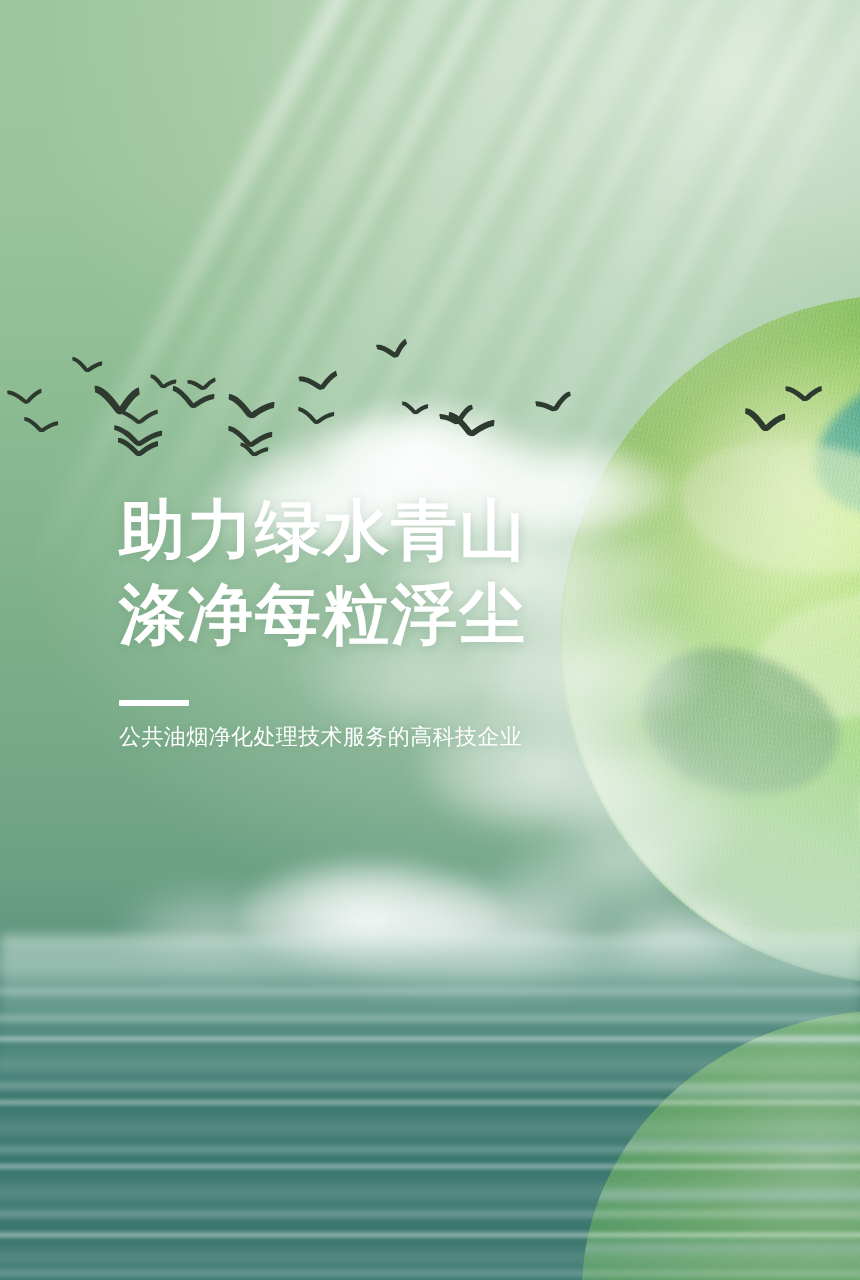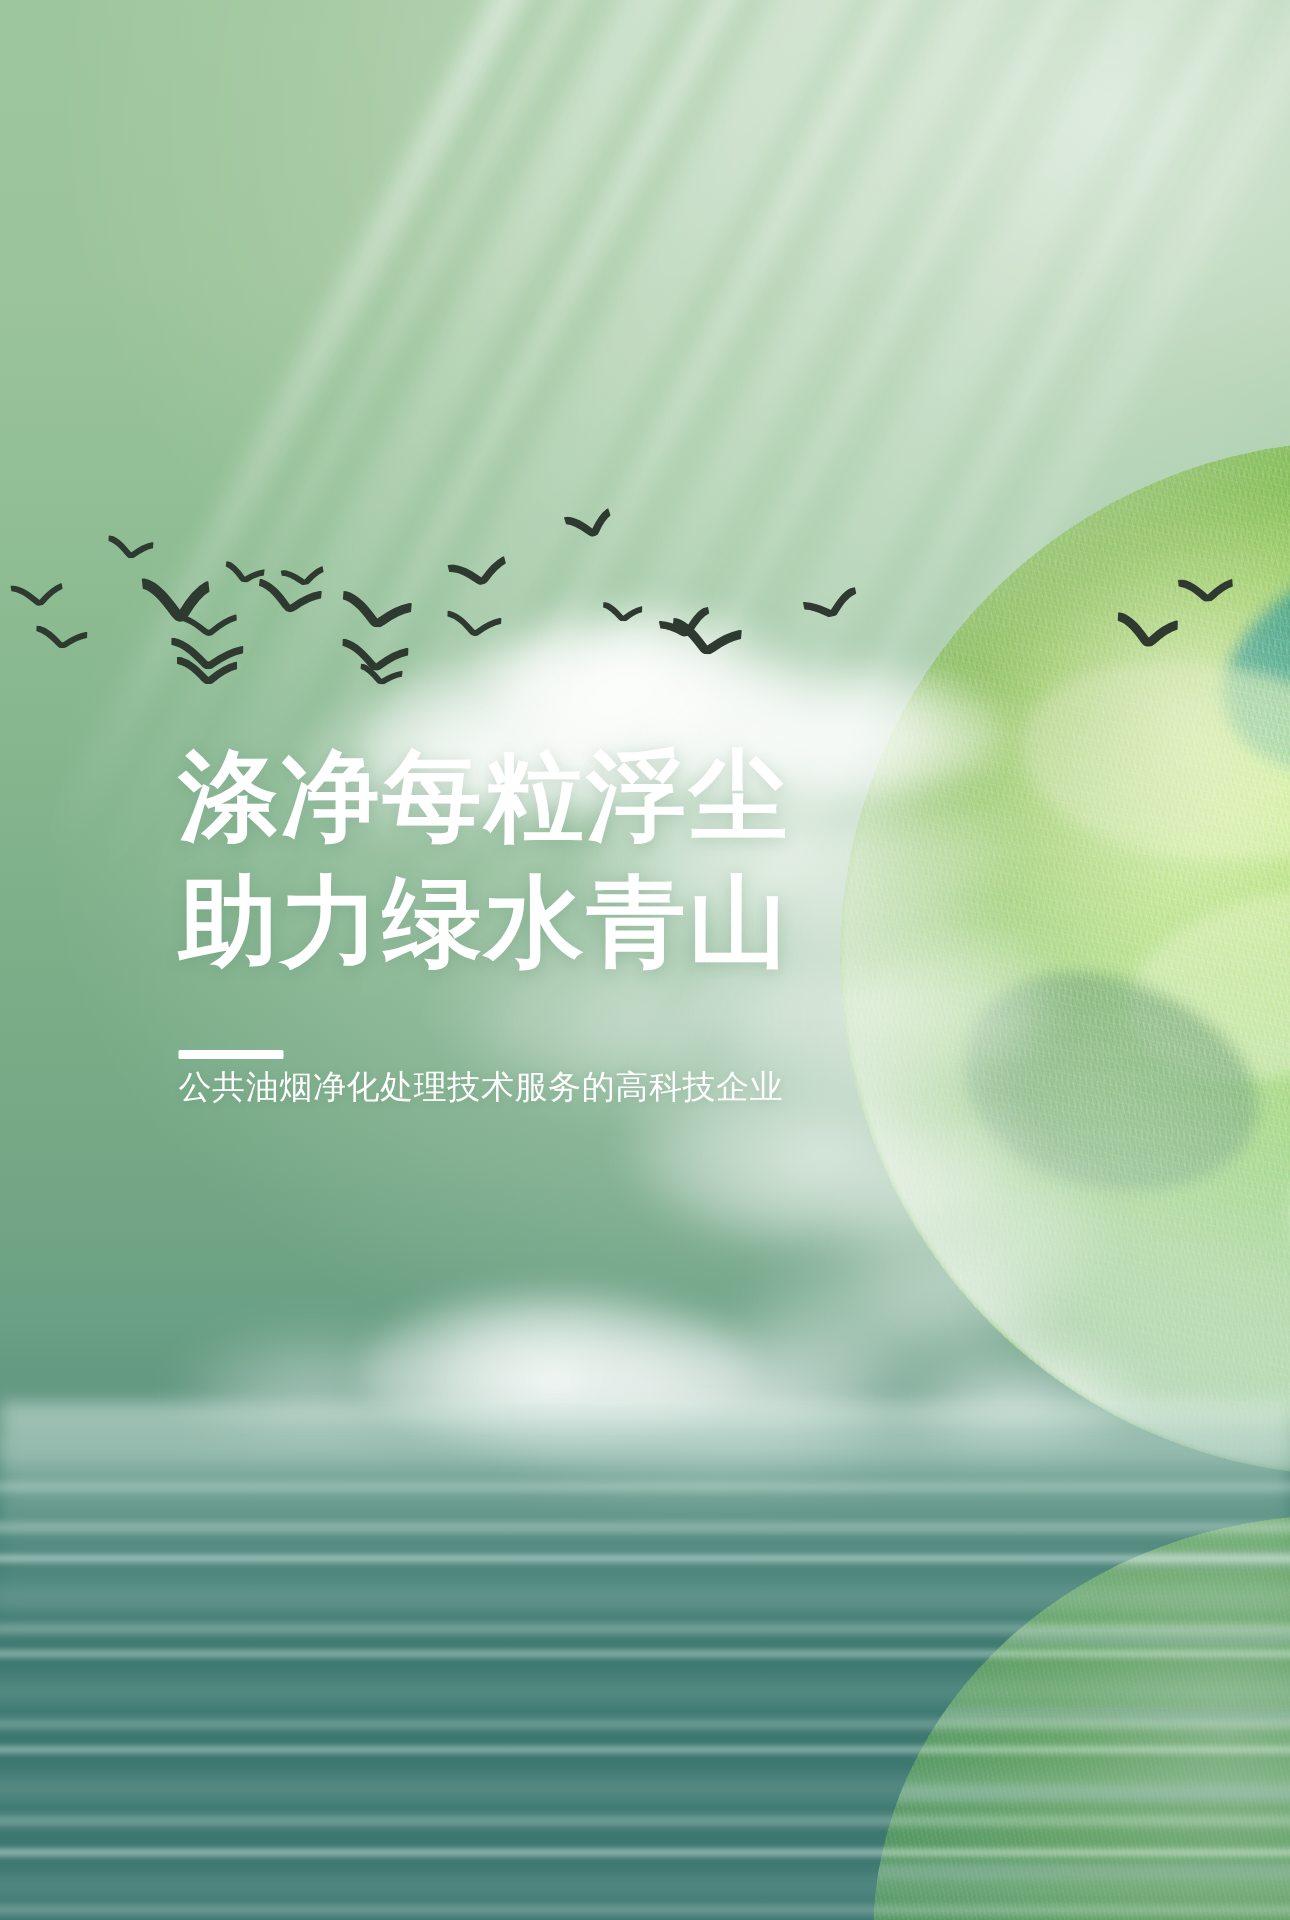--- a/index.html
+++ b/index.html
@@ -494,19 +494,19 @@
       <div class="ripple strong" style="top: 1164px; height: 5px;"></div>
       <div class="ripple wide" style="top: 1186px; height: 13px;"></div>
       <div class="ripple" style="top: 1210px; height: 8px;"></div>
       <div class="ripple strong" style="top: 1232px; height: 6px;"></div>
       <div class="ripple wide" style="top: 1252px; height: 11px;"></div>
       <div class="ripple" style="top: 1270px; height: 7px;"></div>
     </div>
   <div class="water-haze"></div>
 
   <div class="content">
+    <h1 class="headline">助力绿水青山</h1>
     <h1 class="headline">涤净每粒浮尘</h1>
-    <h1 class="headline">助力绿水青山</h1>
     <div class="divider"></div>
-    <p class="subtitle" style="padding-top:0;">公共油烟净化处理技术服务的高科技企业</p>
+    <p class="subtitle" style="padding-top:0;margin-top:12px;">公共油烟净化处理技术服务的高科技企业</p>
   </div>
 
 </div>
 
 </body></html>

